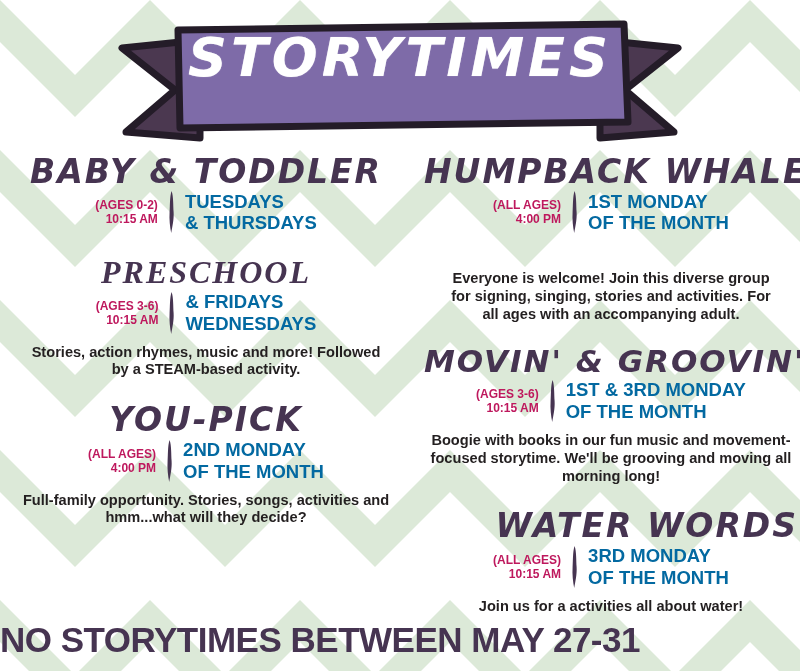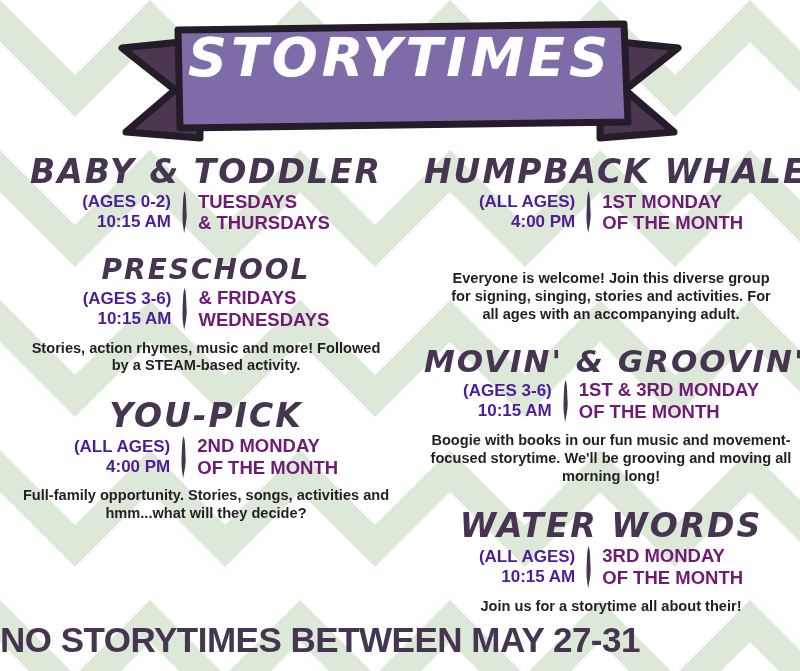--- a/index.html
+++ b/index.html
@@ -72,39 +72,39 @@
 
   .prog-meta{
     display:flex;
     align-items:center;
     justify-content:center;
     margin-top:2px;
   }
   .meta-left{
     text-align:right;
     font-weight:700;
-    font-size:17px;
+    font-size:12px;
     line-height:1.18;
-    color:#4c1d95;
+    color:#be185d;
     white-space:nowrap;
   }
   .divider{
     width:9px;
     align-self:stretch;
     margin:0 9px;
     position:relative;
     flex:0 0 9px;
   }
   .divider svg{position:absolute;left:0;top:50%;transform:translateY(-50%);}
   .meta-right{
     text-align:left;
     font-weight:700;
     font-size:18.5px;
     line-height:1.18;
-    color:#701a75;
+    color:#0369a1;
     white-space:nowrap;
   }
   .prog-desc{
     text-align:center;
     font-weight:700;
     font-size:14.6px;
     line-height:1.22;
     color:#231f20;
     margin-top:9px;
   }
@@ -180,21 +180,21 @@
         <div class="meta-right">
           <div>TUESDAYS</div>
           <div>&amp; THURSDAYS</div>
         </div>
       </div>
     </div>
 
     <div class="gap-a"></div>
 
     <div class="program">
-      <div class="prog-title" style="font-size:28px;">PRESCHOOL</div>
+      <div class="prog-title" style="font-size:32px;font-family:Liberation Serif, serif;">PRESCHOOL</div>
       <div class="prog-meta">
         <div class="meta-left">
           <div>(AGES 3-6)</div>
           <div>10:15 AM</div>
         </div>
         <div class="divider">
           <svg width="9" height="44" viewBox="0 0 9 44">
               <path d="M4.6 1 C6.6 7 6.1 15 6.6 22 C7.1 29 5.3 37 4.2 43 C3.0 37 2.1 29 2.6 22 C3.1 15 2.6 7 4.6 1 Z" fill="#463451"></path>
             </svg>
         </div>
@@ -270,37 +270,37 @@
           <div>1ST &amp; 3RD MONDAY</div>
           <div>OF THE MONTH</div>
         </div>
       </div>
       <div class="prog-desc" style="padding:0 6px;">Boogie with books in our fun music and movement-focused storytime. We'll be grooving and moving all morning long!</div>
     </div>
 
     <div class="gap-b"></div>
 
     <div class="program">
-      <div class="prog-title" style="font-size:33px;">WATER WORDS</div>
+      <div class="prog-title" style="font-size:33px;text-align:right;">WATER WORDS</div>
       <div class="prog-meta">
         <div class="meta-left">
           <div>(ALL AGES)</div>
           <div>10:15 AM</div>
         </div>
         <div class="divider">
           <svg width="9" height="44" viewBox="0 0 9 44">
               <path d="M4.6 1 C6.6 7 6.1 15 6.6 22 C7.1 29 5.3 37 4.2 43 C3.0 37 2.1 29 2.6 22 C3.1 15 2.6 7 4.6 1 Z" fill="#463451"></path>
             </svg>
         </div>
         <div class="meta-right">
           <div>3RD MONDAY</div>
           <div>OF THE MONTH</div>
         </div>
       </div>
-      <div class="prog-desc">Join us for a storytime all about their!</div>
+      <div class="prog-desc">Join us for a activities all about water!</div>
     </div>
 
   </div>
 </div>
 
 <div id="footer">
   <div id="footer-text">NO STORYTIMES BETWEEN MAY 27-31</div>
 </div>
 
 </body></html>

